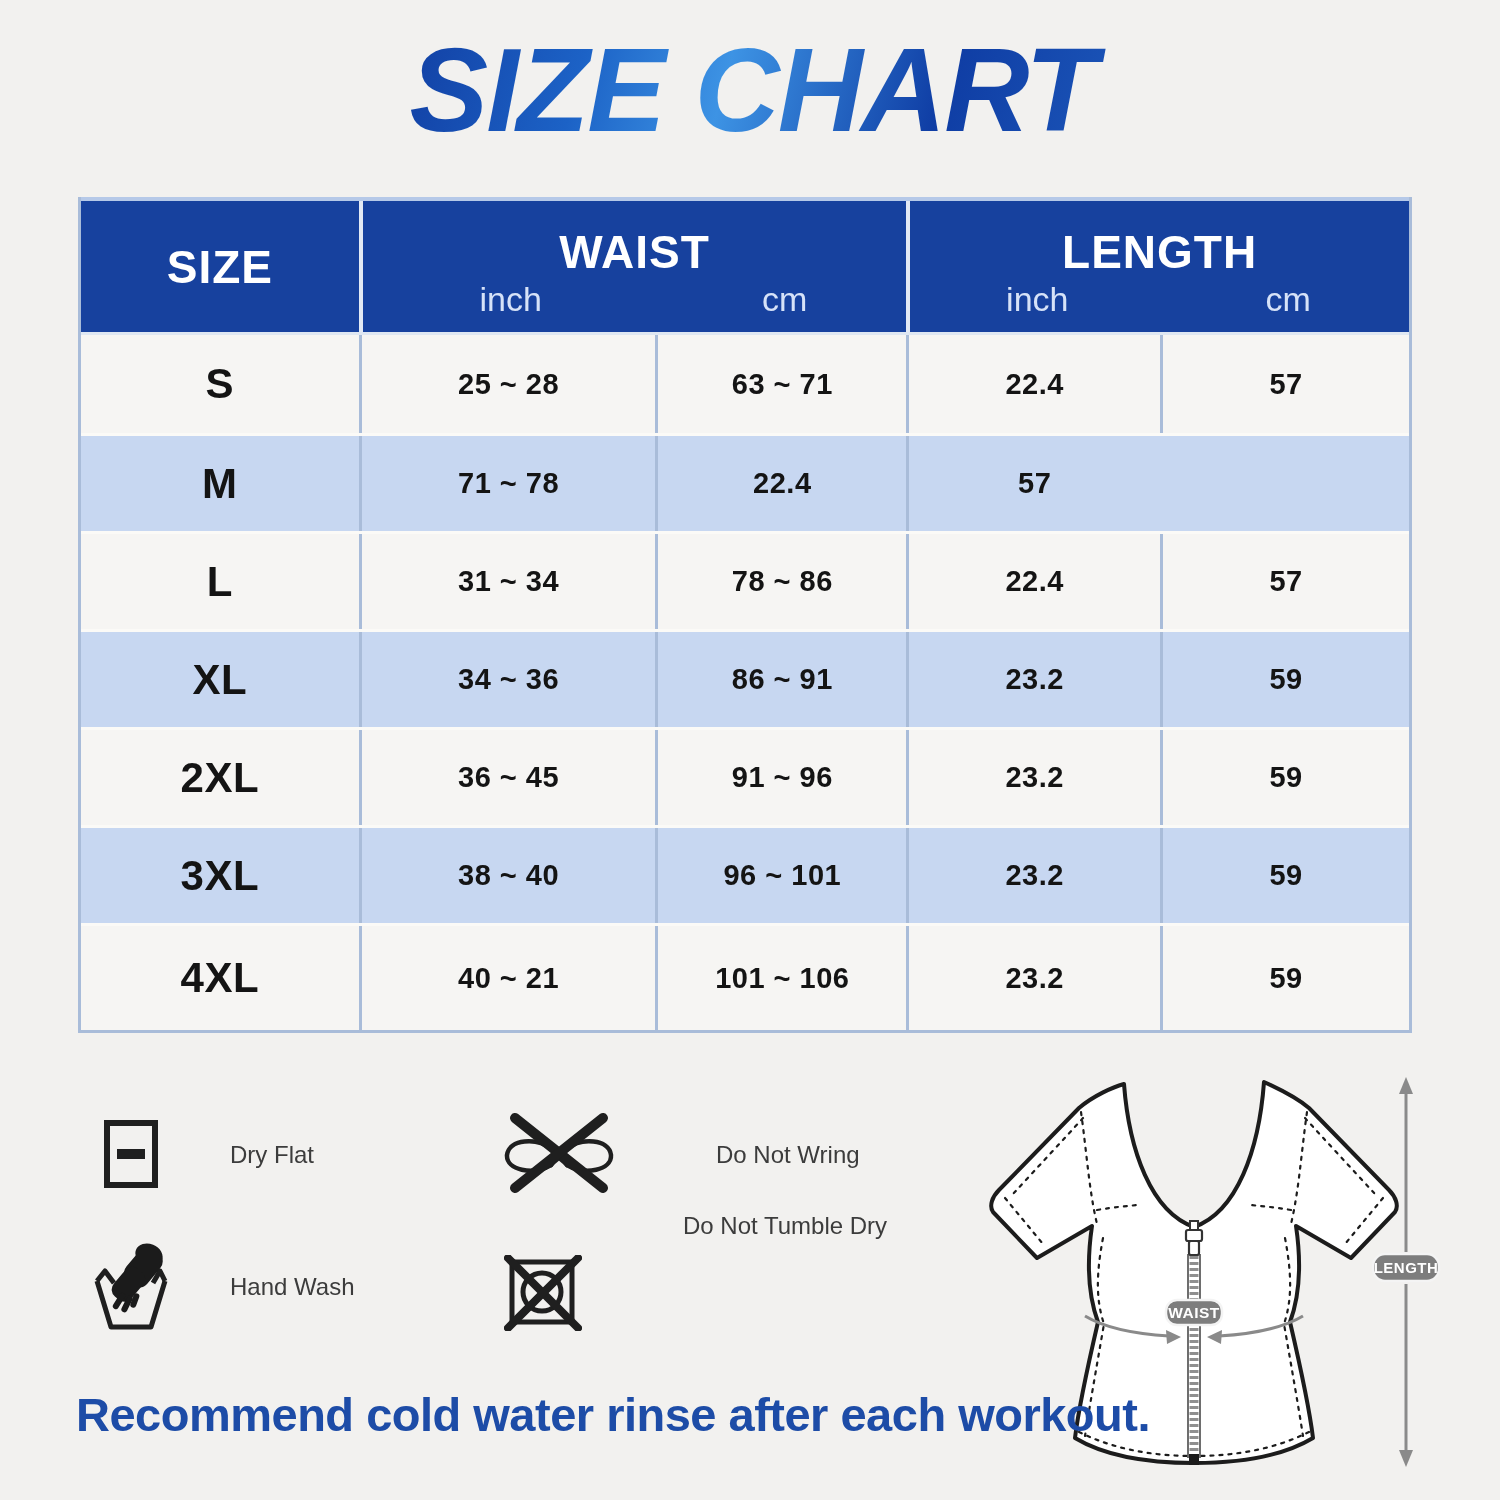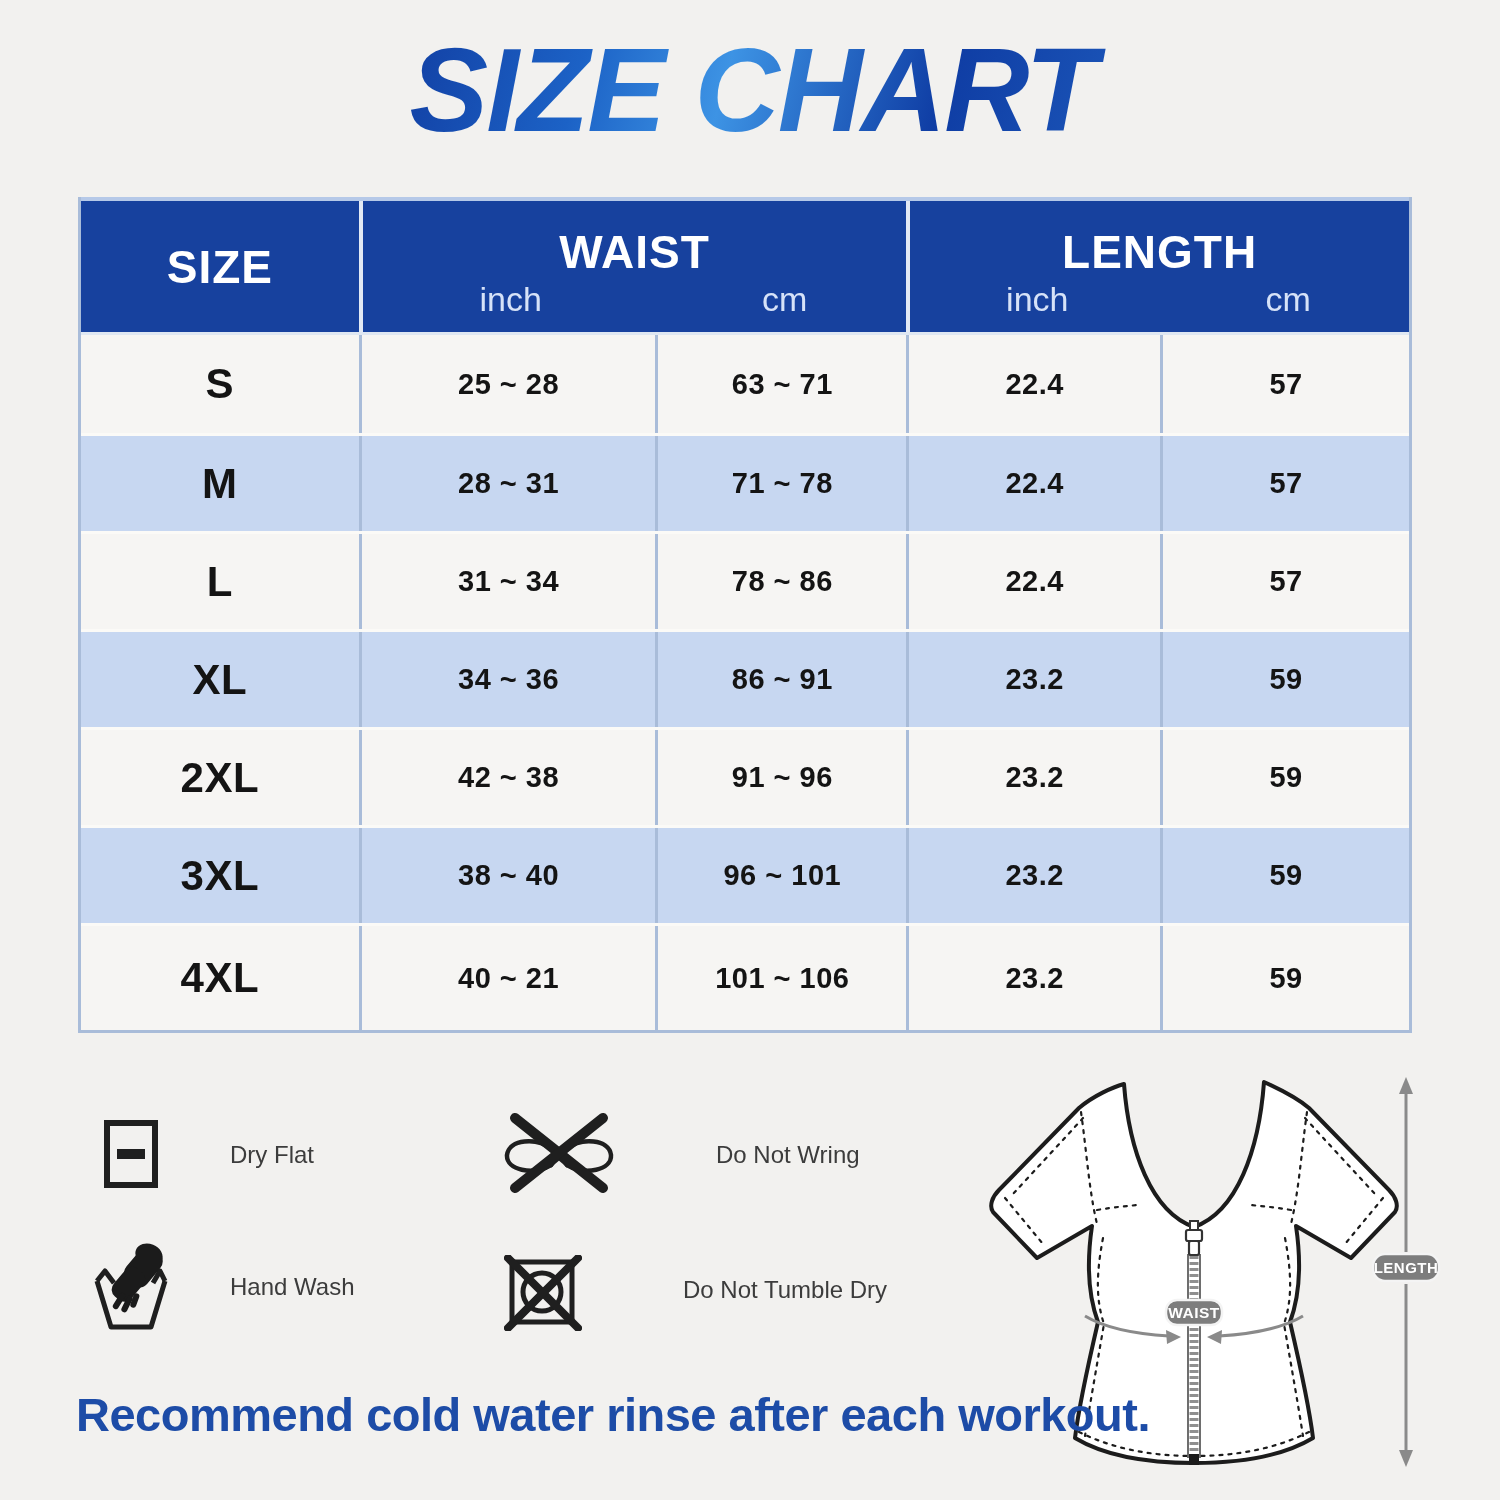--- a/index.html
+++ b/index.html
@@ -51,21 +51,21 @@
   .care-icon svg { display:block; }
   .icon-stroke { stroke:#1f1f1f; fill:none; }
   .care-label { position:absolute; font-size:24px; color:#3c3c3c; white-space:nowrap; }
   .ci-dryflat { left:102px; top:1119px; }
   .cl-dryflat { left:230px; top:1141px; }
   .ci-wring   { left:498px; top:1111px; }
   .cl-wring   { left:683px; top:1141px;margin-left:33px; }
   .ci-hand    { left:92px;  top:1240px; }
   .cl-hand    { left:230px; top:1273px; }
   .ci-tumble  { left:504px; top:1255px; }
-  .cl-tumble  { left:683px; top:1276px; }
+  .cl-tumble  { left:683px; top:1212px; }
 
   
   .garment { position:absolute; left:975px; top:1060px; width:475px; height:430px; }
   .garment text { font-family:"Liberation Sans", sans-serif; font-weight:bold; fill:#ffffff; }
 
   
   .note { position:absolute; left:76px; top:1387px; font-size:47px; font-weight:bold;
     color:#1d4ca7; letter-spacing:-0.5px; white-space:nowrap; }
 </style>
 </head>
@@ -101,42 +101,41 @@
     <div class="tbody">
       <div class="trow base">
         <div class="td td-size">S</div>
         <div class="td">25 ~ 28</div>
         <div class="td">63 ~ 71</div>
         <div class="td">22.4</div>
         <div class="td">57</div>
       </div>
       <div class="trow alt">
         <div class="td td-size">M</div>
-        <div class="td">28 ~ 31</div>
         <div class="td">71 ~ 78</div>
         <div class="td">22.4</div>
         <div class="td">57</div>
       </div>
       <div class="trow base">
         <div class="td td-size">L</div>
         <div class="td">31 ~ 34</div>
         <div class="td">78 ~ 86</div>
         <div class="td">22.4</div>
         <div class="td">57</div>
       </div>
       <div class="trow alt">
         <div class="td td-size">XL</div>
         <div class="td">34 ~ 36</div>
         <div class="td">86 ~ 91</div>
         <div class="td">23.2</div>
         <div class="td">59</div>
       </div>
       <div class="trow base">
         <div class="td td-size">2XL</div>
-        <div class="td">42 ~ 38</div>
+        <div class="td">36 ~ 45</div>
         <div class="td">91 ~ 96</div>
         <div class="td">23.2</div>
         <div class="td">59</div>
       </div>
       <div class="trow alt">
         <div class="td td-size">3XL</div>
         <div class="td">38 ~ 40</div>
         <div class="td">96 ~ 101</div>
         <div class="td">23.2</div>
         <div class="td">59</div>

